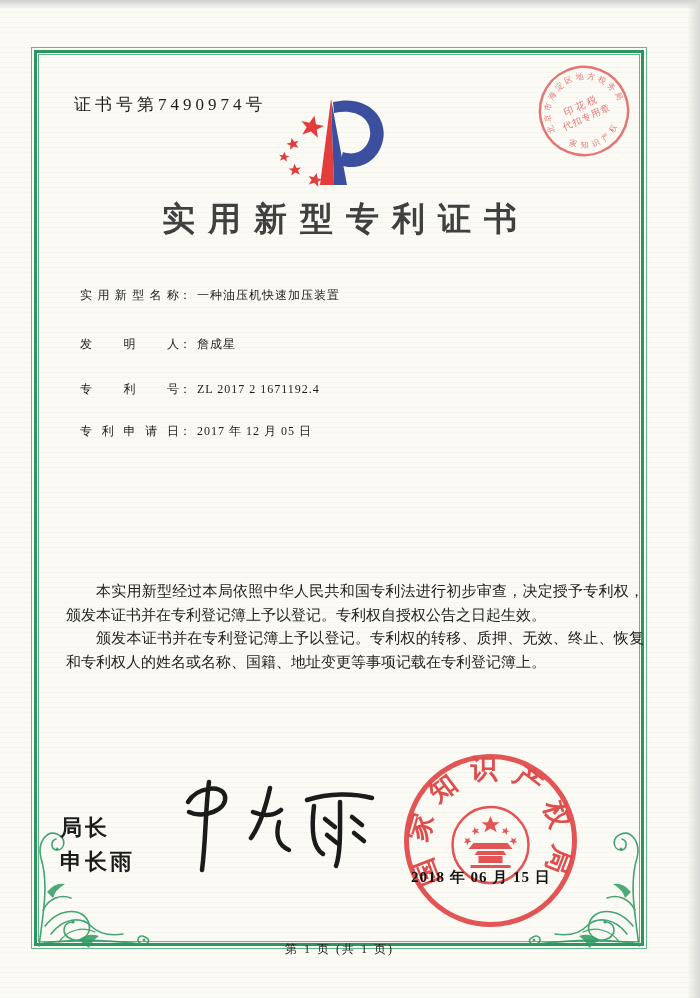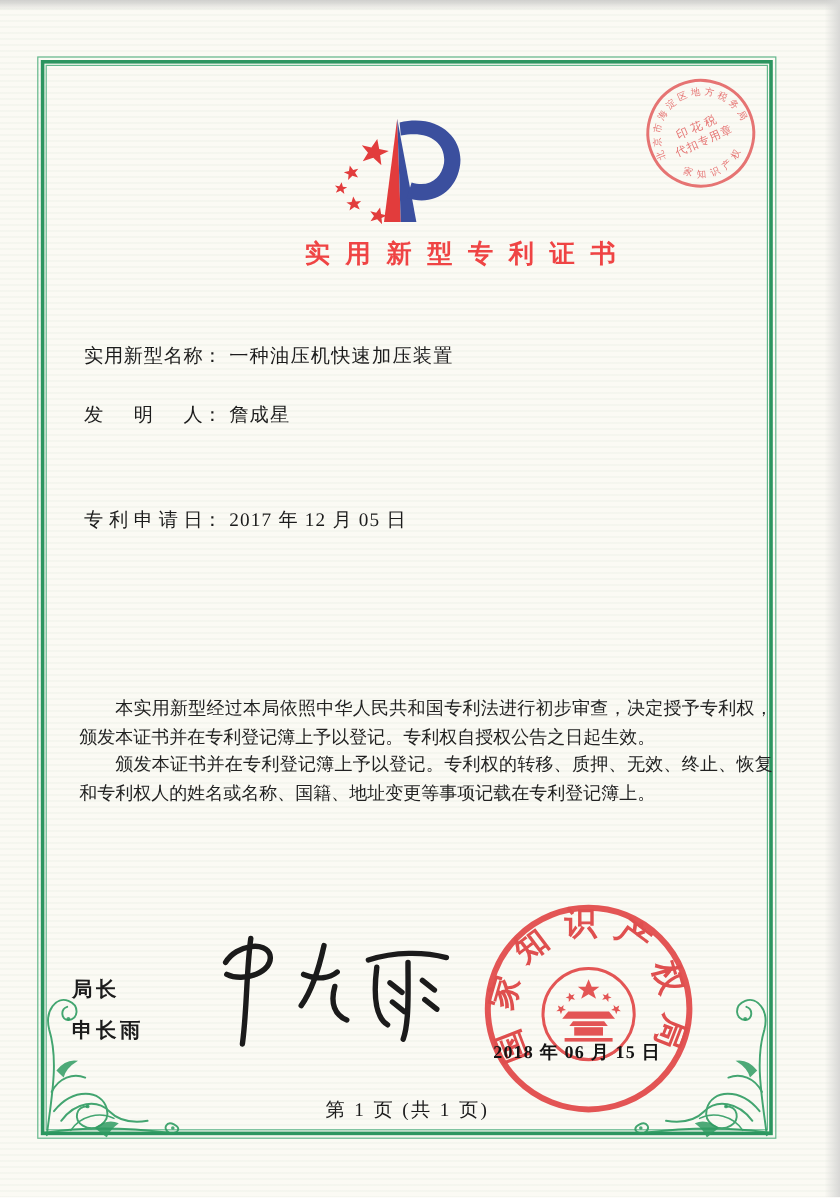--- a/index.html
+++ b/index.html
@@ -11,42 +11,42 @@
   .scan-edge-top{position:absolute;left:0;top:0;width:100%;height:9px;
     background:linear-gradient(180deg,#cfcfcd, rgba(255,255,255,0));}
   .scan-edge-right{position:absolute;right:0;top:0;width:13px;height:100%;
     background:linear-gradient(270deg,#d8d8d6, rgba(255,255,255,0));}
   .frame{position:absolute;box-sizing:border-box;pointer-events:none;}
   .frame.outer{left:31px;top:47px;width:616px;height:902px;border:1px solid #63b78c;}
   .frame.mid  {left:34px;top:50px;width:610px;height:896px;border:3px solid #2c9560;}
   .frame.inner{left:38px;top:54px;width:602px;height:888px;border:1px solid #63b78c;}
   .cert-no{position:absolute;left:74px;top:93px;font-size:17px;letter-spacing:4px;font-weight:500;}
   .title{position:absolute;left:33px;top:197px;width:613px;text-align:center;
-         font-size:21px;font-weight:700;letter-spacing:13px;text-indent:13px;color:#ef4444;padding-left:44px;}
+         font-size:33px;font-weight:700;letter-spacing:13px;text-indent:13px;color:#404040;}
   .logo{position:absolute;left:270px;top:97px;}
-  .field-row{position:absolute;left:70px;font-size:16px;white-space:nowrap;}
+  .field-row{position:absolute;left:80px;font-size:12px;white-space:nowrap;}
   .flabel{display:inline-block;width:99px;text-align:justify;text-align-last:justify;
           vertical-align:top;font-weight:500;}
   .fcolon{display:inline-block;margin-right:6px;font-weight:500;}
   .fvalue{letter-spacing:1px;}
   .addr-value{display:inline-block;white-space:normal;width:455px;line-height:26px;
               vertical-align:top;letter-spacing:1px;}
   .pair2{position:absolute;left:283px;top:0;white-space:nowrap;}
   .pair2 .flabel{width:82px;}
   .body-text{position:absolute;left:66px;top:580px;width:578px;font-size:15px;
              line-height:23.5px;text-align:justify;color:#222;}
   .body-text p{margin:0;text-indent:2em;}
-  .director{position:absolute;left:60px;font-size:17px;letter-spacing:3px;font-weight:600;}
+  .director{position:absolute;left:60px;font-size:22px;letter-spacing:3px;font-weight:600;}
   .sig{position:absolute;left:175px;top:772px;}
   .seal-wrap{position:absolute;left:398px;top:748px;}
   .seal-date{position:absolute;left:411px;top:868px;font-size:15px;font-weight:700;
              letter-spacing:1px;color:#141414;}
   .tax-stamp{position:absolute;left:537px;top:64px;transform:rotate(-24deg);}
-  .footer{position:absolute;left:33px;top:915px;width:613px;text-align:center;
-          font-size:16px;letter-spacing:2px;}
+  .footer{position:absolute;left:33px;top:941px;width:613px;text-align:center;
+          font-size:12px;letter-spacing:2px;}
   .flourish{position:absolute;pointer-events:none;}
   .flourish.bl{left:33px;top:822px;}
   .flourish.br{left:523px;top:822px;transform:scaleX(-1);}
 </style>
 </head>
 <body>
 
 <div class="stage">
   <div class="paper-texture"></div>
   <div class="scan-edge-top"></div>
@@ -84,20 +84,21 @@
     </g>
     <g fill="#2f9c62" opacity="0.85">
       <circle cx="24" cy="27" r="1.6"></circle>
         <circle cx="40" cy="100" r="1.6"></circle>
         <circle cx="111" cy="118" r="1.5"></circle>
       <path d="M14,70 q8,-10 18,-8 q-10,6 -12,14 z"></path>
       <path d="M46,118 q10,-8 20,-4 q-8,6 -10,12 z"></path>
     </g>
   </svg>
 
+  <div class="cert-no">证书号第7490974号</div>
 
   <svg class="logo" width="132" height="92" viewBox="0 0 132 92">
     <defs>
       <path id="star1" d="M0,-10 L2.9,-3.1 10,-3.1 4.5,1.2 6.9,8.1 0,4 -6.9,8.1 -4.5,1.2 -10,-3.1 -2.9,-3.1 Z"></path>
     </defs>
     <g fill="#e23c3c">
       <use href="#star1" transform="translate(42,30) scale(1.15) rotate(12)"></use>
       <use href="#star1" transform="translate(23,47) scale(0.62) rotate(-14)"></use>
       <use href="#star1" transform="translate(14,60) scale(0.52) rotate(8)"></use>
       <use href="#star1" transform="translate(25,73) scale(0.62) rotate(-6)"></use>
@@ -110,20 +111,23 @@
     </g>
   </svg>
 
   <div class="title">实用新型专利证书</div>
 
   <div class="field-row" style="top:287px">
     <span class="flabel">实用新型名称</span><span class="fcolon">：</span><span class="fvalue">一种油压机快速加压装置</span>
   </div>
   <div class="field-row" style="top:336px">
     <span class="flabel">发明人</span><span class="fcolon">：</span><span class="fvalue">詹成星</span>
+  </div>
+  <div class="field-row" style="top:381px">
+    <span class="flabel">专利号</span><span class="fcolon">：</span><span class="fvalue">ZL 2017 2 1671192.4</span>
   </div>
   <div class="field-row" style="top:423px">
     <span class="flabel">专利申请日</span><span class="fcolon">：</span><span class="fvalue">2017 年 12 月 05 日</span>
   </div>
 
   <div class="body-text">
     <p>本实用新型经过本局依照中华人民共和国专利法进行初步审查，决定授予专利权，颁发本证书并在专利登记簿上予以登记。专利权自授权公告之日起生效。</p>
     <p>颁发本证书并在专利登记簿上予以登记。专利权的转移、质押、无效、终止、恢复和专利权人的姓名或名称、国籍、地址变更等事项记载在专利登记簿上。</p>
   </div>
 

